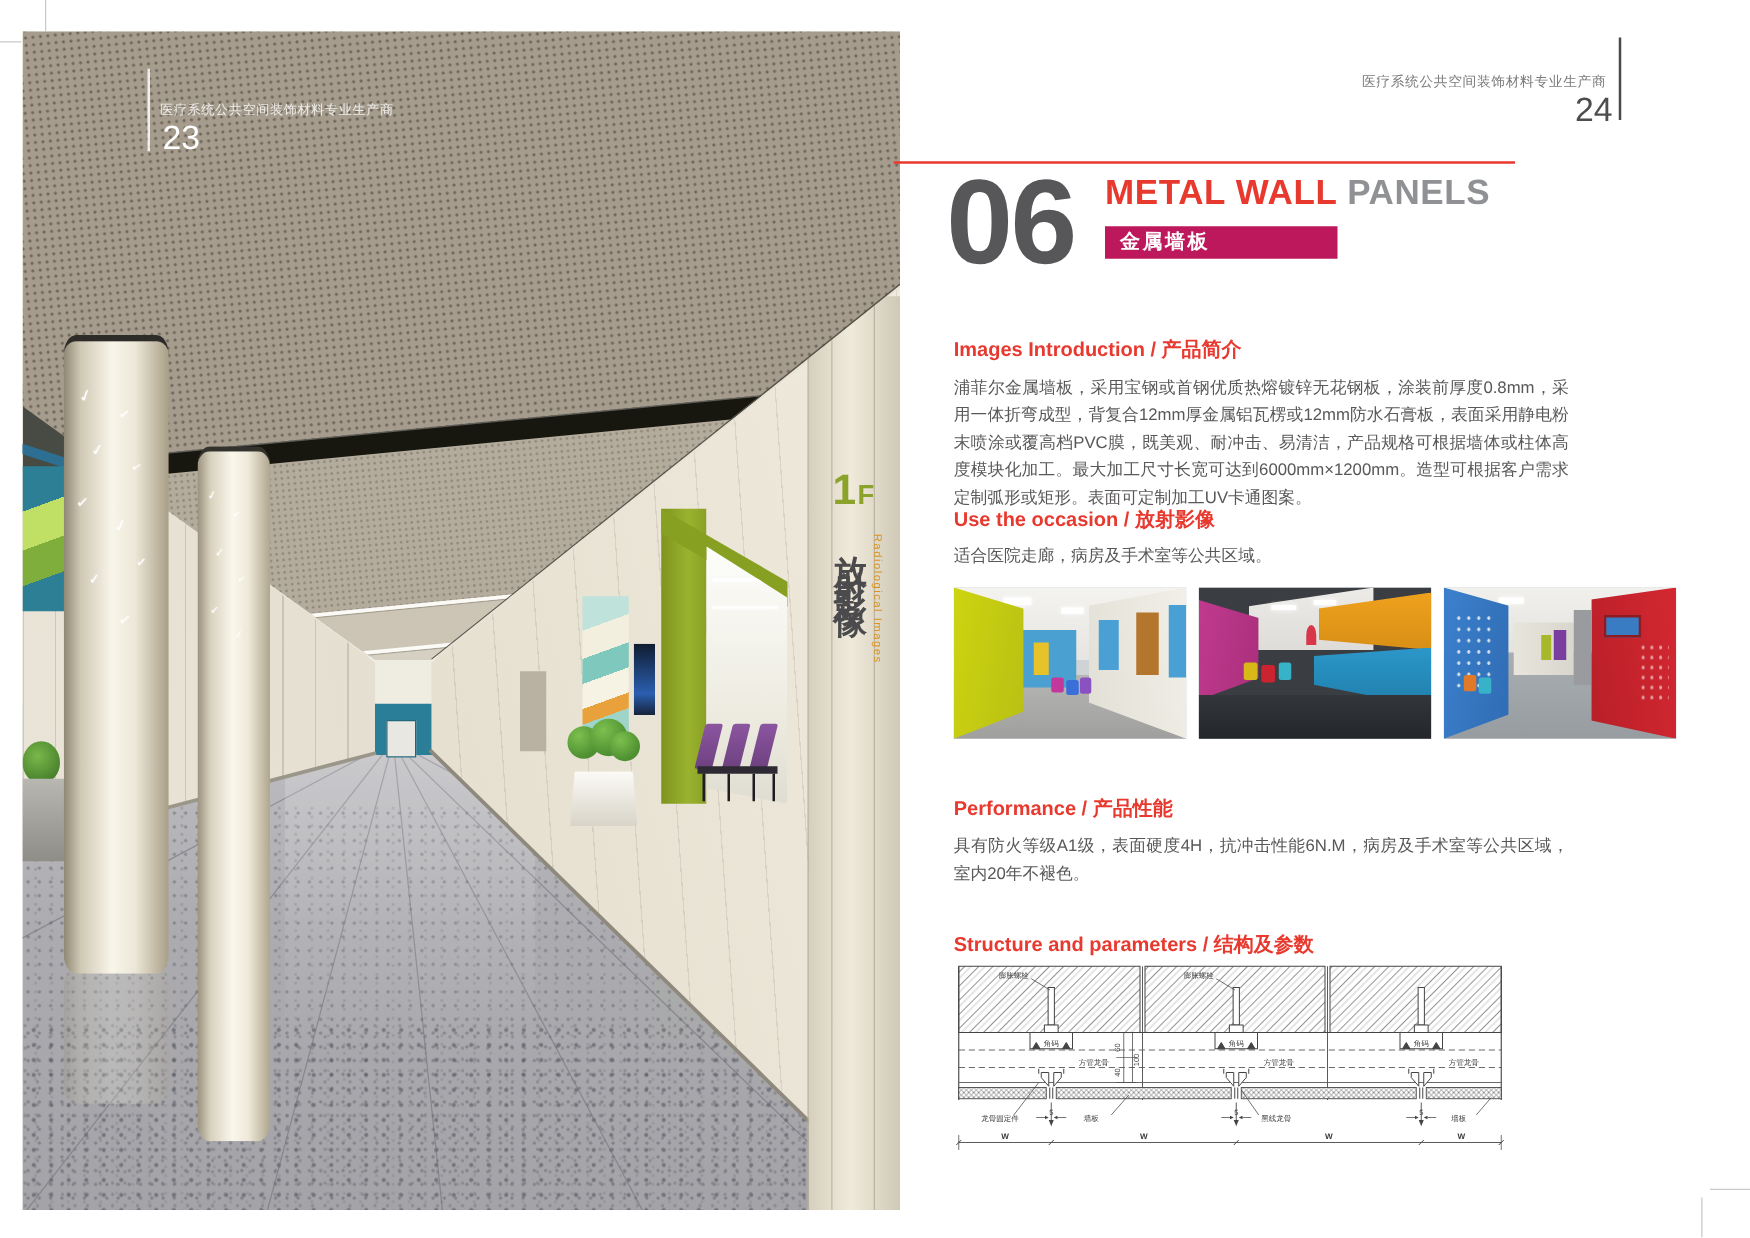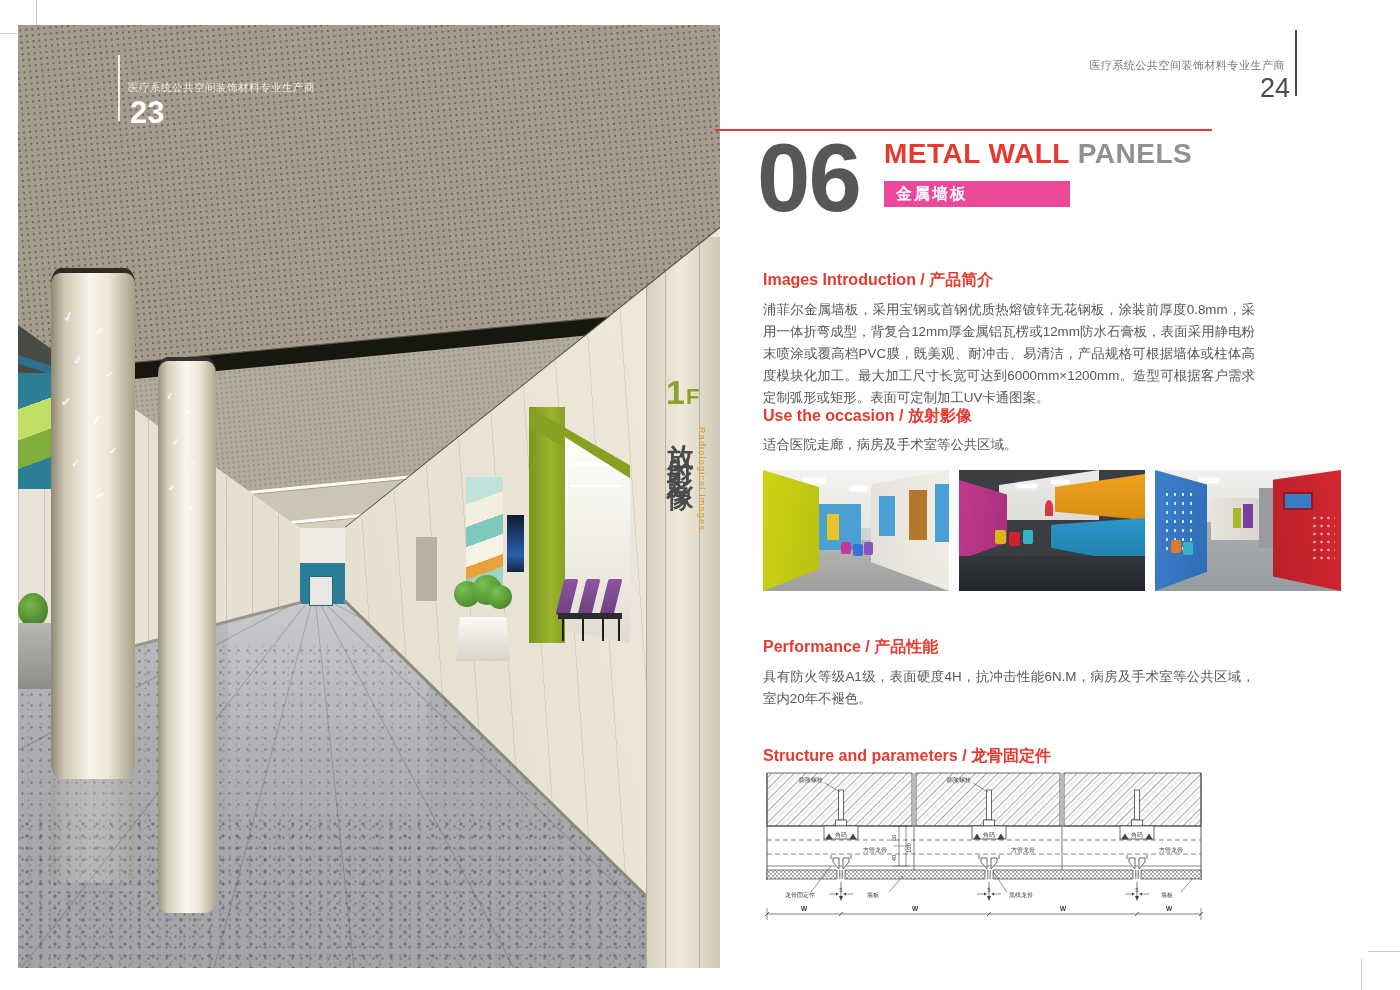--- a/index.html
+++ b/index.html
@@ -101,32 +101,32 @@
         background:linear-gradient(90deg,#8f8774 0,#cfc8b4 16%,#f8f5ea 46%,#ece7d7 68%,#a99f88 100%);}
   .colA-refl{left:33px;top:748px;width:84px;height:110px;opacity:.22;
         background:linear-gradient(90deg,#8f8774 0,#cfc8b4 16%,#f8f5ea 46%,#ece7d7 68%,#a99f88 100%);}
   .colB{left:140px;top:332px;width:58px;height:552px;border-top:4px solid #34322d;
         background:linear-gradient(90deg,#9a927e 0,#d8d1bd 18%,#faf7ec 48%,#eee9d9 70%,#b0a68e 100%);}
   .bird{position:absolute;color:#fff;text-shadow:0 0 2px rgba(255,255,255,.8);}
 
   
   .lp-line{left:100px;top:30px;width:2px;height:66px;background:rgba(255,255,255,.85);}
   .lp-tag{left:110px;top:56px;font-size:10.5px;color:rgba(255,255,255,.82);letter-spacing:.5px;}
-  .lp-num{left:112px;top:70px;font-size:31px;color:#fff;font-weight:700;}
+  .lp-num{left:112px;top:70px;font-size:27px;color:#fff;font-weight:400;}
 
   
   .rp-tag{right:115px;top:58px;font-size:11px;color:#7c7a7a;letter-spacing:.5px;}
   .rp-num{right:110px;top:73px;font-size:27px;color:#4e4c4c;font-weight:300;}
   .rp-line{left:1295px;top:30px;width:2px;height:66px;background:#4a4848;}
 
   .red-rule{left:715px;top:129px;width:497px;height:2px;background:#e8392f;}
   .chap{left:757px;top:130px;font-size:96px;line-height:1;font-weight:600;color:#57575a;letter-spacing:-2px;}
   .title-en{left:884px;top:138px;font-size:28px;font-weight:700;letter-spacing:.5px;white-space:nowrap;}
   .title-en .red{color:#e8392f;} .title-en .gray{color:#8f9194;}
-  .banner{left:884px;top:181px;width:186px;height:26px;background:#ec4899;color:#fff;
+  .banner{left:884px;top:181px;width:186px;height:26px;background:#be185d;color:#fff;
           font-size:16px;font-weight:700;letter-spacing:2px;line-height:26px;padding-left:12px;box-sizing:border-box;}
 
   .sec-h{left:763px;font-size:16px;font-weight:700;color:#e8392f;white-space:nowrap;}
   .sec-b{left:763px;width:492px;font-size:13.4px;line-height:22px;color:#595757;
          text-align:justify;word-break:break-all;}
 
   .pics{left:763px;top:470px;width:578px;height:121px;display:flex;gap:10px;}
   .pic{position:relative;width:186px;height:121px;overflow:hidden;background:#cfd3d5;flex:none;}
   .pic .lyr{position:absolute;}
 
@@ -314,21 +314,21 @@
     <div class="lyr" style="left:128px;top:22px;width:26px;height:14px;background:#3a7cc4;border:2px solid #8f1b22;"></div>
     <div class="lyr" style="left:156px;top:44px;width:24px;height:50px;background-image:radial-gradient(rgba(255,255,255,.55) 1px,transparent 1.5px);background-size:7px 8px;"></div>
     <div class="lyr" style="left:16px;top:70px;width:10px;height:13px;background:#e07a28;border-radius:2px;"></div>
     <div class="lyr" style="left:28px;top:72px;width:10px;height:13px;background:#37b2c8;border-radius:2px;"></div>
   </div>
 </div>
 
 <div class="sec-h abs" style="top:637px;">Performance /  产品性能</div>
 <div class="sec-b abs" style="top:666px;">具有防火等级A1级，表面硬度4H，抗冲击性能6N.M，病房及手术室等公共区域，室内20年不褪色。</div>
 
-<div class="sec-h abs" style="top:746px;">Structure and parameters /  龙骨固定件</div>
+<div class="sec-h abs" style="top:746px;">Structure and parameters /  结构及参数</div>
 
 <svg class="diagram abs" viewBox="0 0 452 160">
   <defs>
     <pattern id="hat" width="8" height="8" patternUnits="userSpaceOnUse" patternTransform="rotate(45)">
       <rect width="8" height="8" fill="#ffffff"></rect>
       <line x1="0" y1="0" x2="0" y2="8" stroke="#5e5e5e" stroke-width="1.1"></line>
       <line x1="4" y1="0" x2="4" y2="8" stroke="#ababab" stroke-width="0.5"></line>
     </pattern>
     <pattern id="xh" width="4" height="4" patternUnits="userSpaceOnUse">
       <rect width="4" height="4" fill="#ffffff"></rect>

